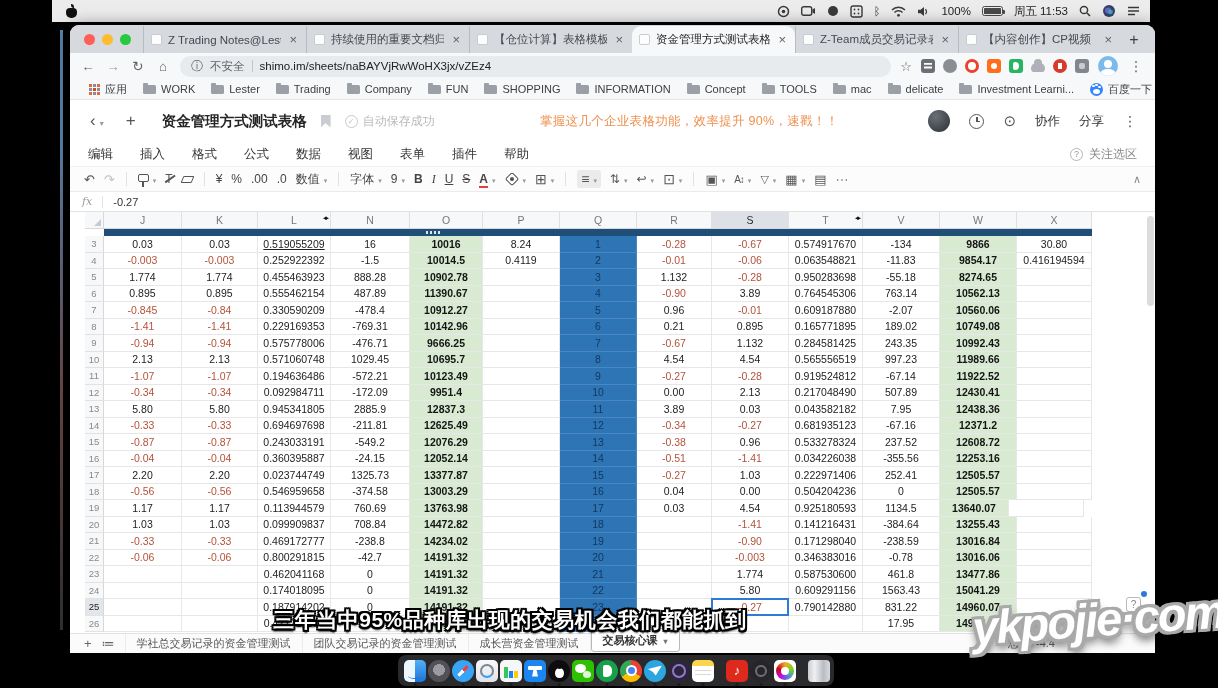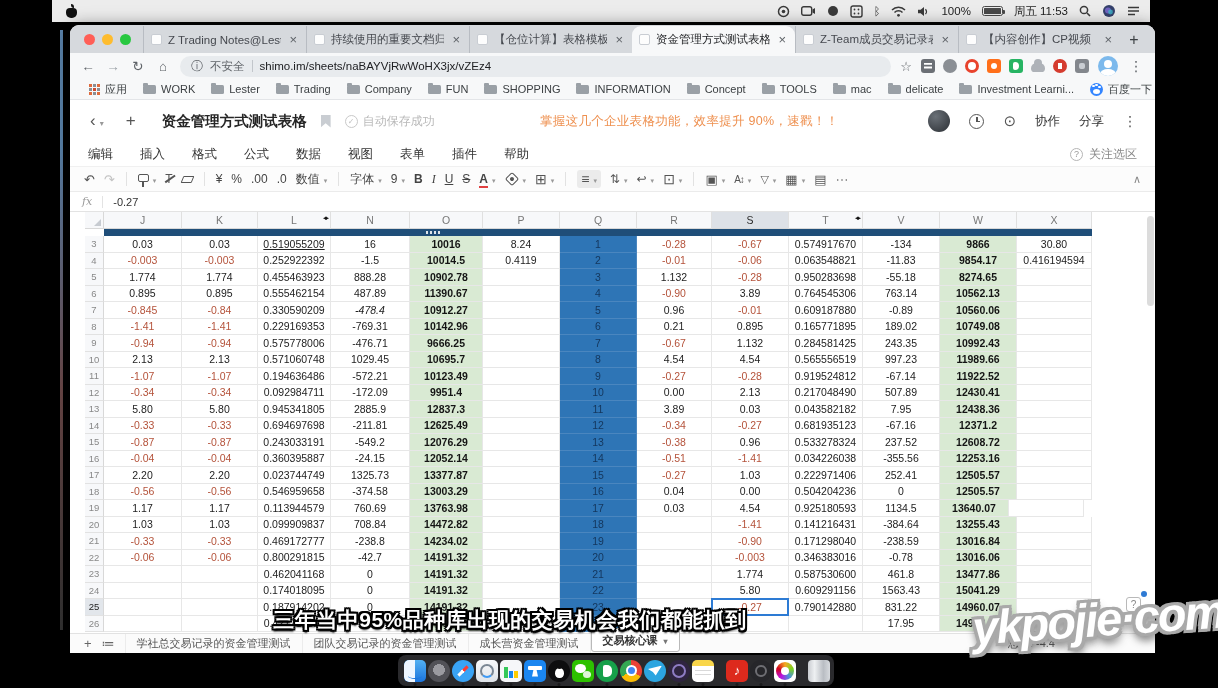--- a/index.html
+++ b/index.html
@@ -635,28 +635,28 @@
               <div class="cell" style="width: 74px;">0.764545306</div>
               <div class="cell" style="width: 77px;">763.14</div>
               <div class="cell green" style="width: 77px;">10562.13</div>
               <div class="cell" style="width: 75px;"></div>
             </div>
             <div class="rw">
               <div class="rn">7</div>
               <div class="cell neg" style="width: 78px;">-0.845</div>
               <div class="cell neg" style="width: 76px;">-0.84</div>
               <div class="cell" style="width: 73px;">0.330590209</div>
-              <div class="cell" style="width: 79px; font-style: italic;">-478.4</div>
+              <div class="cell" style="width: 79px;">-478.4</div>
               <div class="cell green" style="width: 73px;">10912.27</div>
               <div class="cell" style="width: 77px;"></div>
               <div class="cell blue" style="width: 77px;">5</div>
               <div class="cell" style="width: 75px;">0.96</div>
               <div class="cell neg" style="width: 77px;">-0.01</div>
               <div class="cell" style="width: 74px;">0.609187880</div>
-              <div class="cell" style="width: 77px;">-0.89</div>
+              <div class="cell" style="width: 77px;">-2.07</div>
               <div class="cell green" style="width: 77px;">10560.06</div>
               <div class="cell" style="width: 75px;"></div>
             </div>
             <div class="rw">
               <div class="rn">8</div>
               <div class="cell neg" style="width: 78px;">-1.41</div>
               <div class="cell neg" style="width: 76px;">-1.41</div>
               <div class="cell" style="width: 73px;">0.229169353</div>
               <div class="cell" style="width: 79px;">-769.31</div>
               <div class="cell green" style="width: 73px;">10142.96</div>

